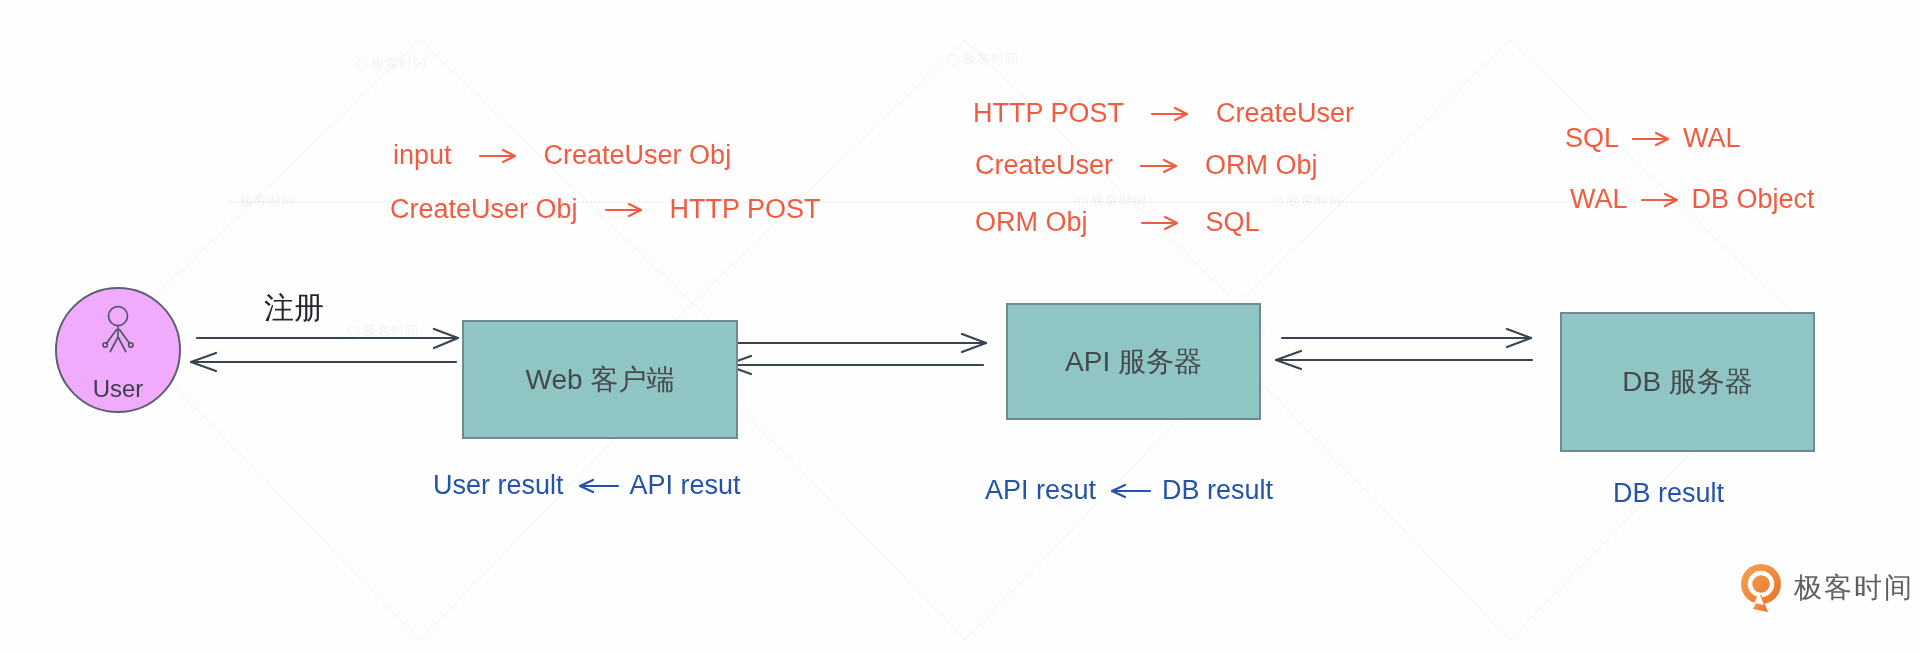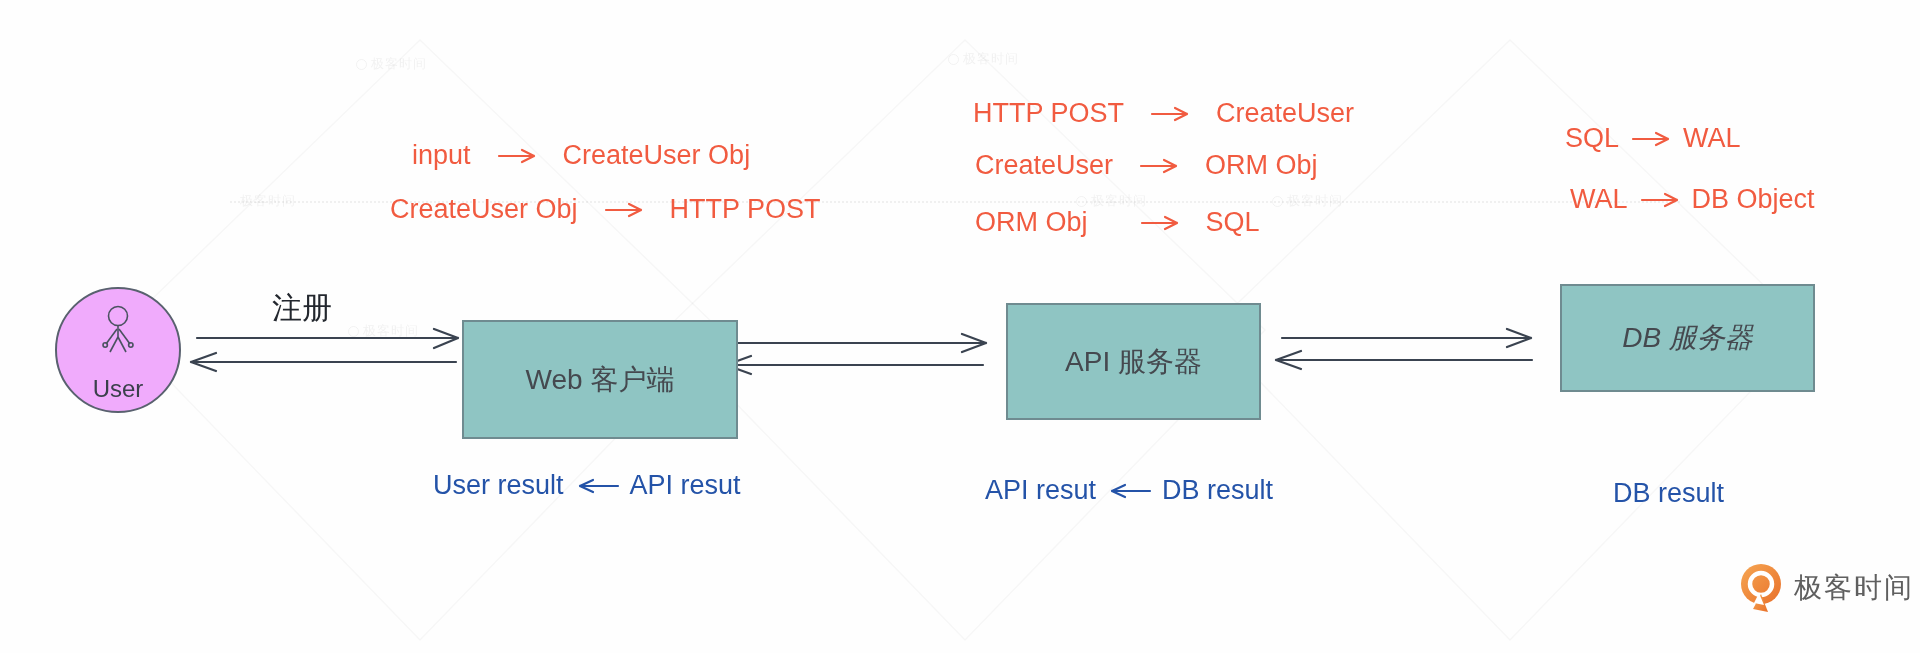--- a/index.html
+++ b/index.html
@@ -14,28 +14,28 @@
         font-size:13px; letter-spacing:1px; white-space:nowrap; }
   .wm .wm-ico { width:11px; height:11px; border:1.5px solid currentColor; border-radius:50%; display:inline-block; }
 
   
   .actor { position:absolute; left:55px; top:287px; width:126px; height:126px; border-radius:50%;
            background:#f0abfc; border:2px solid #59616F; display:flex; flex-direction:column;
            align-items:center; justify-content:flex-end; }
   .actor-label { color:#3A404B; font-size:24px; margin-bottom:8px; }
   .actor svg { position:absolute; top:14px; left:50%; transform:translateX(-50%); }
 
-  .register { position:absolute; left:272px; top:288px; font-size:30px; color:#23272E; }
+  .register { position:absolute; left:264px; top:288px; font-size:30px; color:#23272E; }
 
   
   .node { position:absolute; background:#8FC5C3; border:2px solid #6F8B90; display:flex;
           align-items:center; justify-content:center; font-size:28px; color:#45494F; }
   .node.web { left:462px; top:296px; width:276px; height:119px;margin-top:24px; }
   .node.api { left:998px; top:303px; width:255px; height:117px;margin-left:8px; }
-  .node.db  { left:1560px; top:284px; width:255px; height:108px;font-style:italic; }
+  .node.db  { left:1560px; top:312px; width:255px; height:140px; }
 
   
   .ann { position:absolute; display:flex; align-items:center; white-space:nowrap; font-size:27px; }
   .ann.orange { color:#F15B40; gap:26px; }
   .ann.orange.tight { gap:12px; }
   .ann.blue { color:#2453A8; gap:10px; }
   .oarrow, .barrow { flex:0 0 auto; }
   .gap-wide { margin-left:26px; }
 
   
@@ -122,21 +122,21 @@
   <div class="node web">
       <span>Web 客户端</span>
     </div>
   <div class="node api">
       <span>API 服务器</span>
     </div>
   <div class="node db">
       <span>DB 服务器</span>
     </div>
 
-  <div class="ann orange" style="left:393px; top:140px;margin-left:19px;">
+  <div class="ann orange" style="left:393px; top:140px;">
     <span>input</span>
     <svg class="oarrow" width="40" height="16" viewBox="0 0 40 16">
         <g stroke="#F15B40" stroke-width="2.2" fill="none" stroke-linecap="round">
           <path d="M2,8 H36 M25,2 L37,8 M25,14 L37,8"></path>
         </g>
       </svg>
     <span>CreateUser Obj</span>
   </div>
   <div class="ann orange" style="left:390px; top:194px;">
     <span>CreateUser Obj</span>

